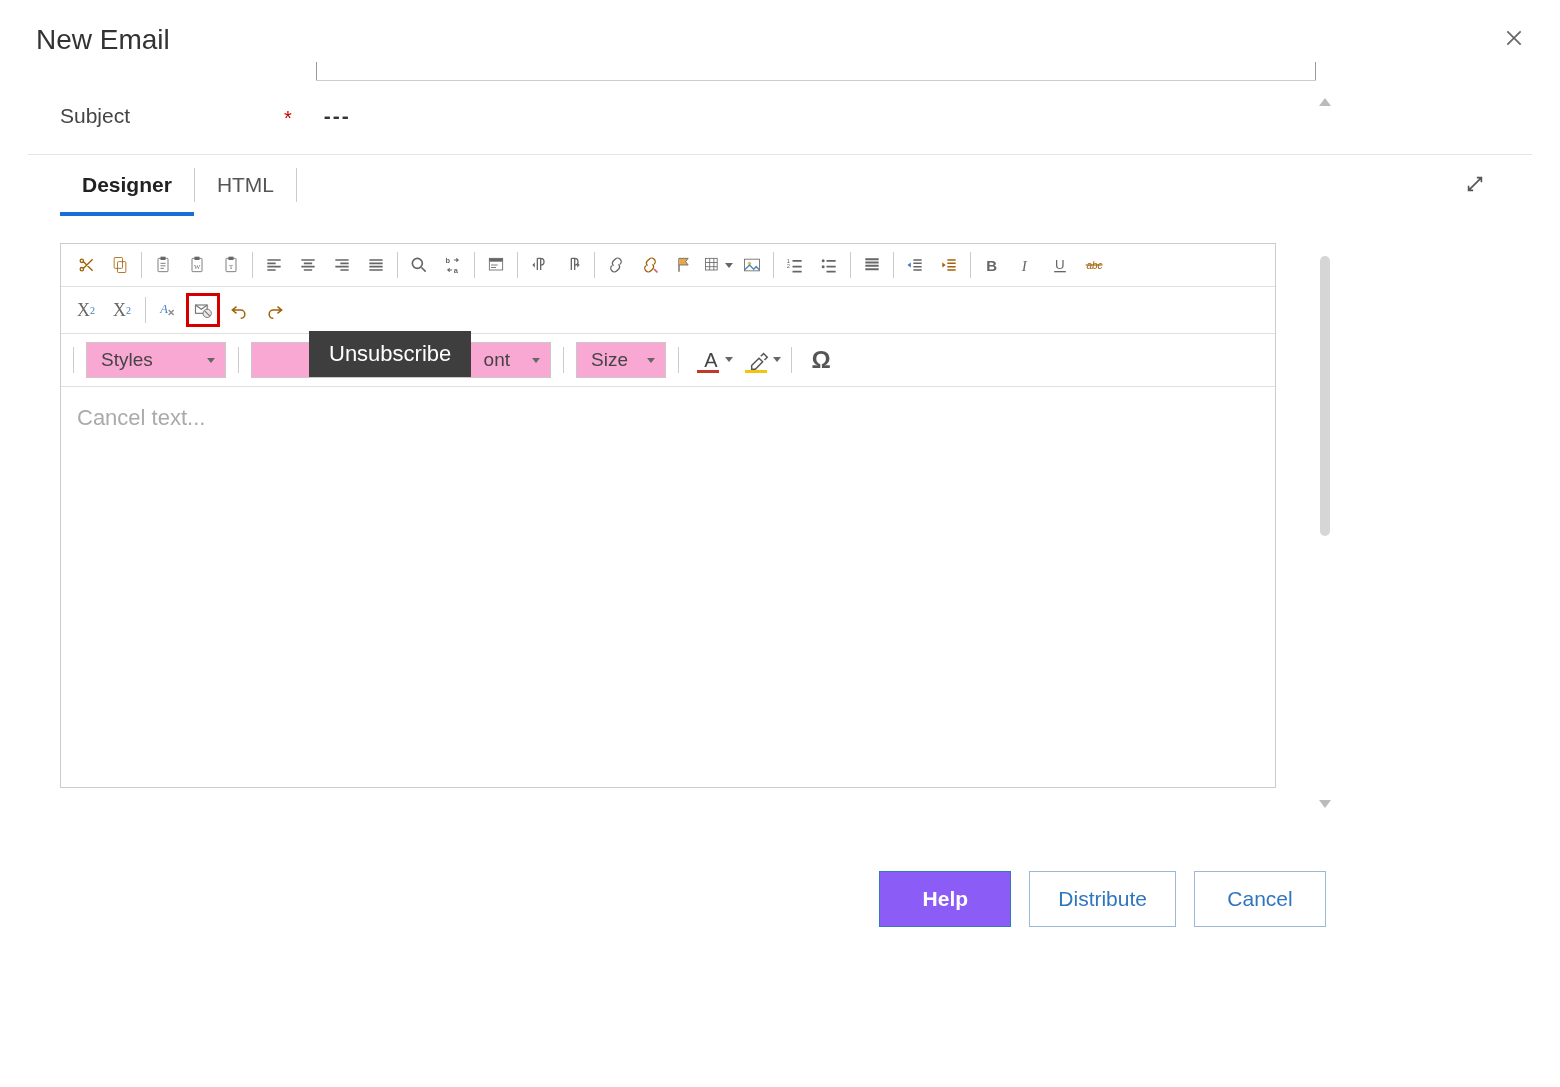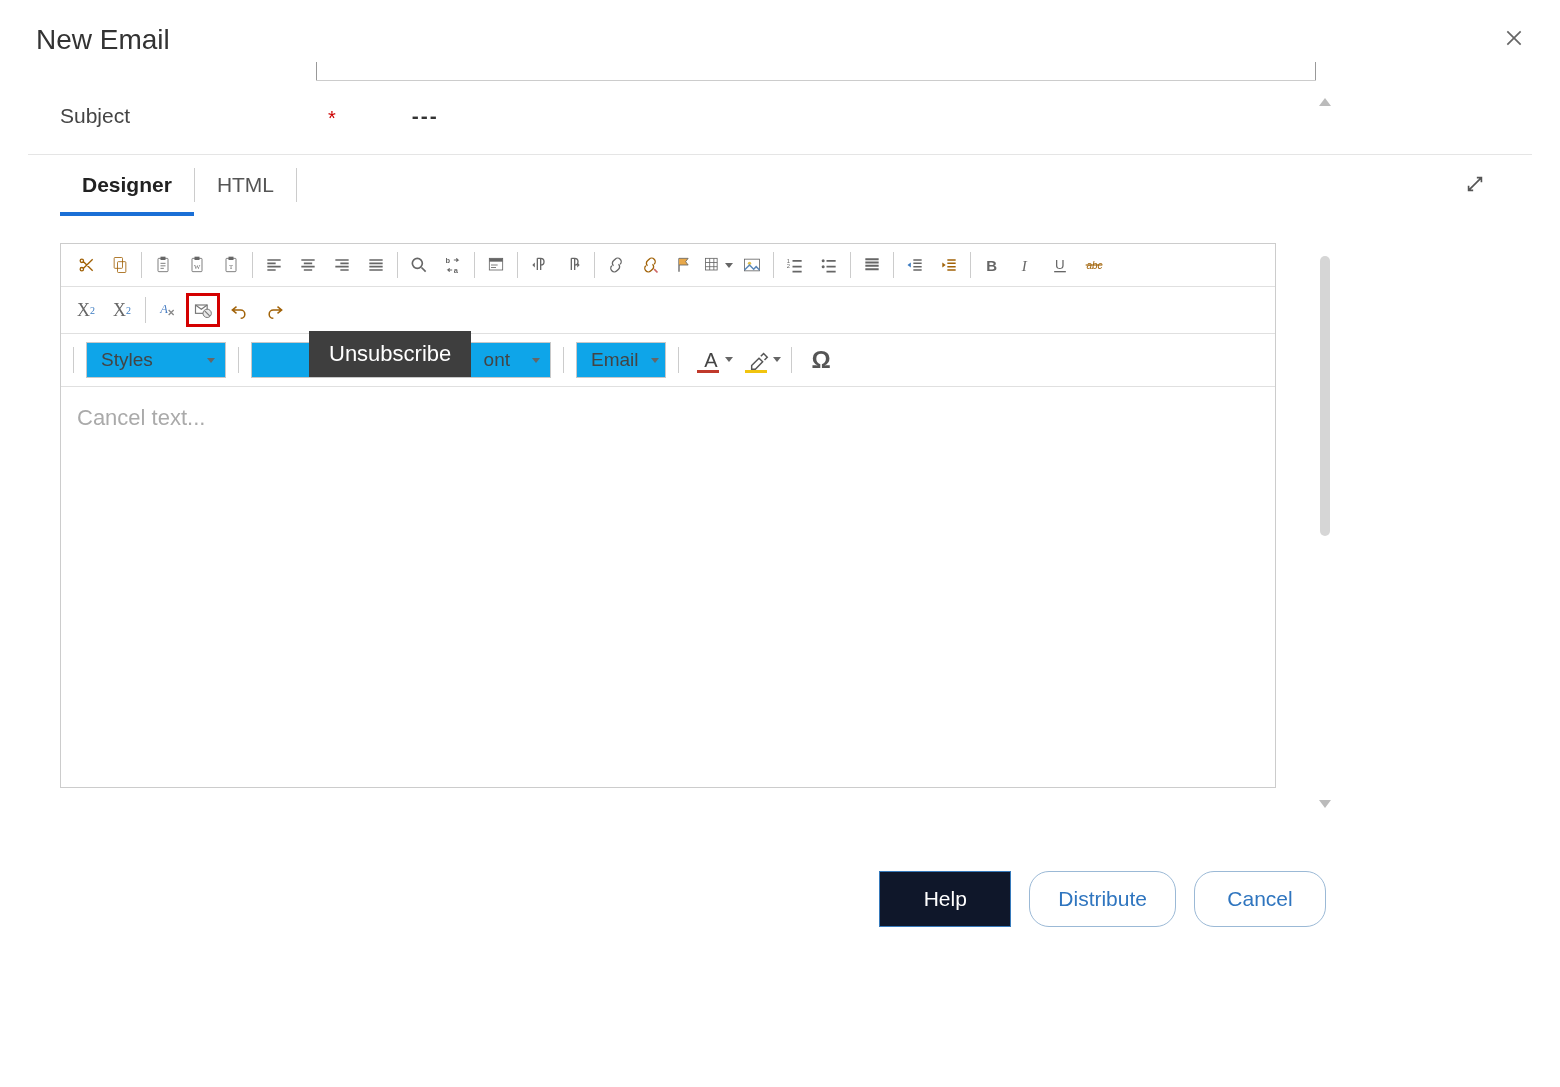--- a/index.html
+++ b/index.html
@@ -5,21 +5,21 @@
 * { box-sizing: border-box; margin: 0; padding: 0; }
 body { font-family: "Segoe UI", Arial, sans-serif; font-size: 14px; color: #333; background: #fff; width: 1560px; height: 1087px; position: relative; overflow: hidden; }
 .dialog-header { display: flex; justify-content: space-between; align-items: center; padding: 24px 28px 24px 28px; margin-left: 8px; }
 .dialog-title { font-size: 28px; font-weight: 400; color: #333; }
 .close-btn { font-size: 24px; color: #666; cursor: pointer; padding: 4px 8px; line-height: 1; }
 .top-input-border { height: 1px; background: #ccc; margin-left: 316px; margin-right: 244px; position: relative; }
 .top-input-border::before, .top-input-border::after { content:""; position:absolute; top:-18px; width:1px; height:18px; background:#999; }
 .top-input-border::before { left:0; }
 .top-input-border::after { right:0; }
 .divider-thin { height: 1px; background: #e5e5e5; margin: 0 28px 0 28px; }
-.subject-row { display: flex; align-items: center; padding: 20px 28px 24px 60px; gap: 44px; }
+.subject-row { display: flex; align-items: center; padding: 20px 28px 24px 60px; }
 .subject-label { font-size: 21px; color: #444; width: 224px; }
 .subject-required { color: #c00; font-size: 20px; margin-right: 32px; margin-top: 6px; }
 .subject-value { font-size: 21px; font-weight: 700; color: #333; letter-spacing: 2px; }
 .tabs-bar { display: flex; align-items: center; padding: 0 66px 0 60px; height: 60px; position: relative; }
 .tabs { display: flex; align-items: center; height: 100%; }
 .tab { font-size: 21px; color: #555; padding: 0 22px; height: 100%; display: flex; align-items: center; position: relative; cursor: pointer; }
 .tab.active { font-weight: 700; color: #222; }
 .tab.active::after { content: ""; position: absolute; left: 0; right: 0; bottom: -1px; height: 4px; background: #1a6fd6; }
 .tab-sep { width: 1px; height: 34px; background: #ccc; }
 .tabs-spacer { flex: 1; }
@@ -30,38 +30,38 @@
 .tool-btn { width: 34px; height: 34px; display: inline-flex; align-items: center; justify-content: center; cursor: pointer; color: #666; border: 1px solid transparent; position: relative; }
 .tool-btn svg { width: 20px; height: 20px; fill: currentColor; }
 .tool-btn.disabled { color: #a16207; cursor: default; font-style: italic; }
 .tool-sep { width: 1px; height: 26px; background: #ccc; margin: 0 4px; }
 .dd-caret { width: 0; height: 0; border-left: 4px solid transparent; border-right: 4px solid transparent; border-top: 5px solid #666; margin-left: 2px; display: inline-block; }
 .row2 { display: flex; align-items: center; padding: 6px 8px; border-bottom: 1px solid #e0e0e0; position: relative; }
 .row2 .tool-btn { margin-right: 2px; }
 .highlight-box { border: 3px solid #d40000; }
 .tooltip { position: absolute; top: 44px; left: 248px; background: #3e3e3e; color: #fff; padding: 10px 20px; font-size: 22px; z-index: 10; white-space: nowrap; }
 .row3 { display: flex; align-items: center; padding: 8px 8px; border-bottom: 1px solid #e0e0e0; gap: 8px; }
-.dropdown { border: 1px solid #c8c8c8; height: 36px; display: flex; align-items: center; padding: 0 10px 0 14px; font-size: 19px; color: #444; cursor: pointer; background:#0ea5e9; }
+.dropdown { border: 1px solid #c8c8c8; height: 36px; display: flex; align-items: center; padding: 0 10px 0 14px; font-size: 19px; color: #444; cursor: pointer; background:#f9a8d4; }
 .dropdown .dd-caret { margin-left: 12px; }
 .dd-styles { width: 140px; justify-content: space-between; }
 .dd-font { width: 300px; justify-content: flex-end; position: relative; }
 .dd-font .font-label-part { position: absolute; right: 40px; }
 .dd-size { width: 90px; justify-content: space-between; }
 .color-btn { width: 40px; height: 34px; display: inline-flex; align-items: center; justify-content: center; cursor: pointer; position: relative; }
 .color-underline { position: absolute; bottom: 4px; left: 6px; right: 12px; height: 3px; }
 .omega { font-size: 24px; color: #555; font-weight: 600; width: 34px; text-align: center; cursor:pointer; }
 .editor-body { min-height: 400px; padding: 18px 16px; font-size: 22px; color: #aaa; }
 .scroll-hint { position: absolute; right: 230px; top: 256px; width: 10px; height: 280px; background: #d6d6d6; border-radius: 5px; }
 .scroll-arrow-up, .scroll-arrow-down { position: absolute; right: 229px; width:0; height:0; border-left:6px solid transparent; border-right:6px solid transparent; }
 .scroll-arrow-up { top: 98px; border-bottom: 8px solid #bbb; }
 .scroll-arrow-down { top: 800px; border-top: 8px solid #bbb; }
 .footer { position: absolute; right: 234px; bottom: 160px; display: flex; gap: 18px; }
 .btn { height: 56px; min-width: 132px; padding: 0 28px; font-size: 21px; display: inline-flex; align-items: center; justify-content: center; cursor: pointer; border: 1px solid; }
-.btn-primary { background: #0f172a; color: #fff; border-color: #377abb; }
-.btn-secondary { background: #fff; color: #2f75bf; border-color: #9bb9d6; border-radius: 20px; }
+.btn-primary { background: #8b5cf6; color: #fff; border-color: #377abb; font-weight: bold; }
+.btn-secondary { background: #fff; color: #2f75bf; border-color: #9bb9d6; }
 </style>
 </head>
 <body>
 
 <div class="dialog-header">
   <div class="dialog-title">New Email</div>
   <div class="close-btn">
     <svg viewBox="0 0 24 24" width="20" height="20">
         <path d="M4 4 L20 20 M20 4 L4 20" stroke="#666" stroke-width="2" fill="none"></path>
       </svg>
@@ -312,21 +312,21 @@
       <span>Styles</span>
       <span class="dd-caret"></span>
     </div>
     <span class="tool-sep"></span>
     <div class="dropdown dd-font">
       <span class="font-label-part">ont</span>
       <span class="dd-caret"></span>
     </div>
     <span class="tool-sep"></span>
     <div class="dropdown dd-size">
-      <span>Email</span>
+      <span>Size</span>
       <span class="dd-caret"></span>
     </div>
     <span class="tool-sep"></span>
     <div class="color-btn">
       <span style="font-size:20px;color:#444">A</span>
       <div class="color-underline" style="background:#c0392b"></div>
       <span class="dd-caret" style="position:absolute;right:-2px;top:14px"></span>
     </div>
     <div class="color-btn">
       <svg width="22" height="22" viewBox="0 0 24 24">

